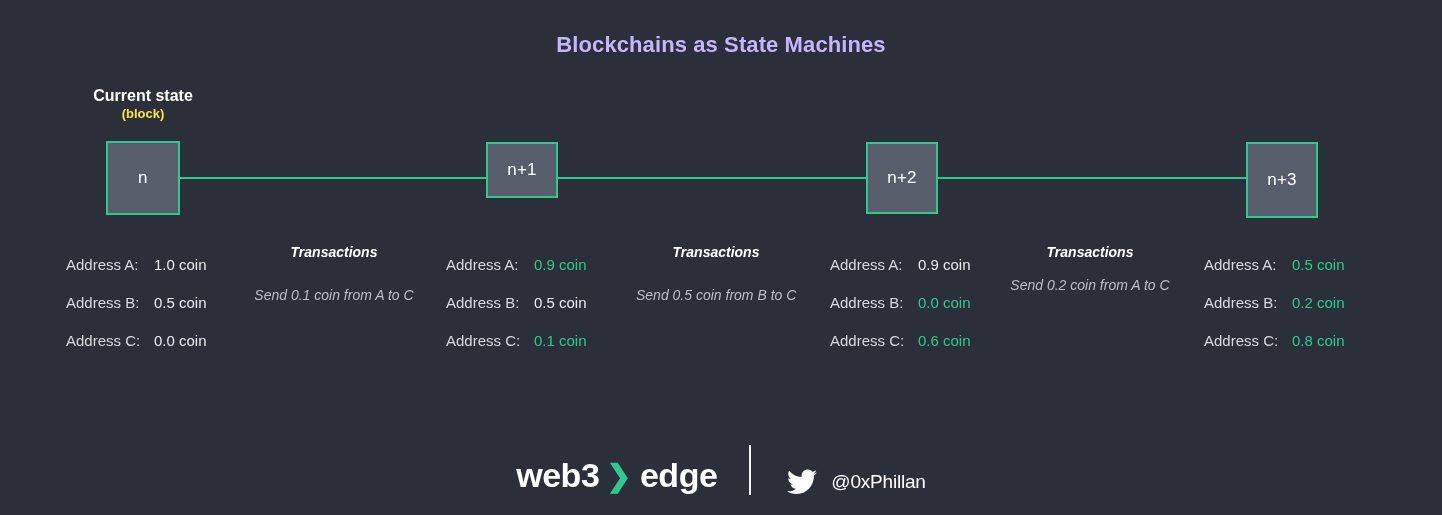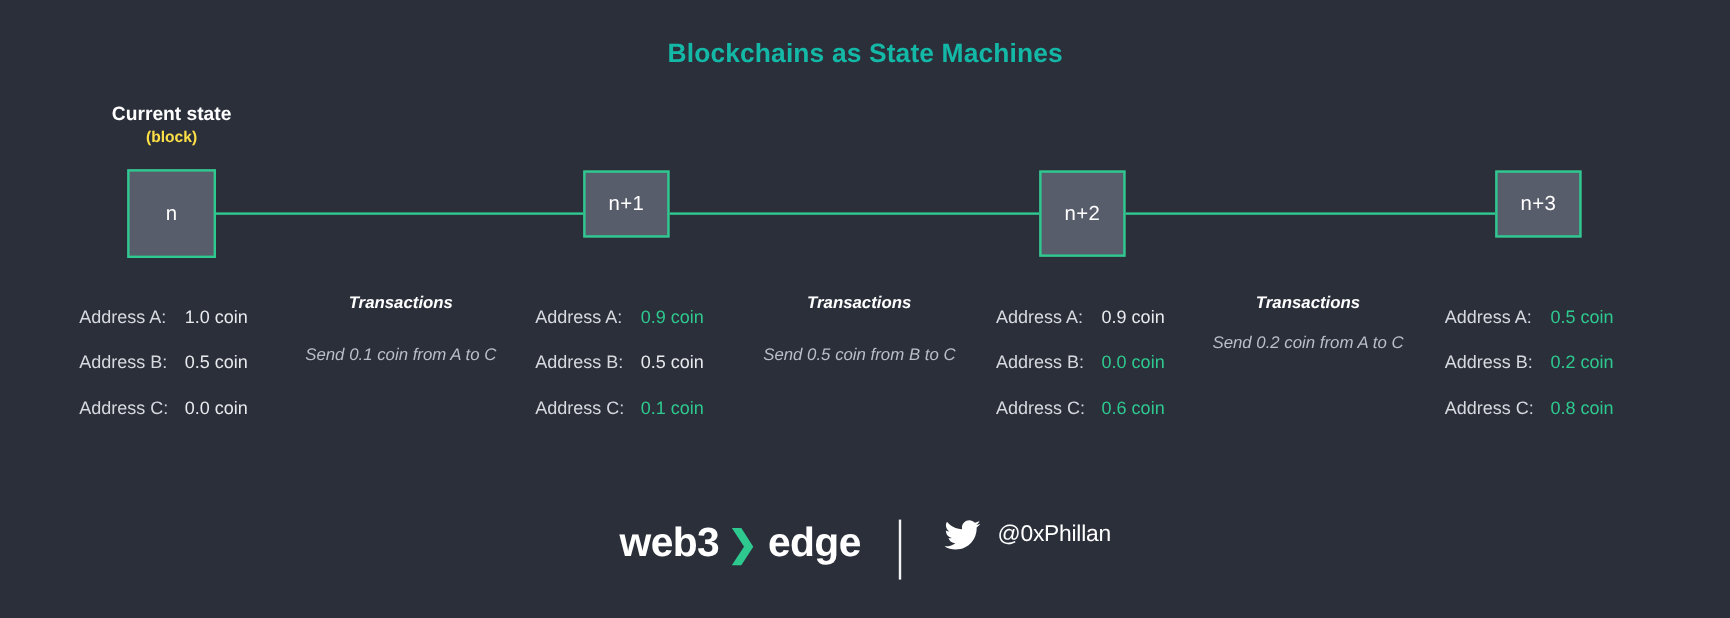--- a/index.html
+++ b/index.html
@@ -19,21 +19,21 @@
 
   
   .title {
     position: absolute;
     left: 0;
     top: 32px;
     width: 1442px;
     text-align: center;
     font-size: 22px;
     font-weight: bold;
-    color: #14b8a6;
+    color: #c4b5fd;
     letter-spacing: 0.1px;
   }
 
   
   .current-state {
     position: absolute;
     left: 66px;
     top: 86px;
     width: 154px;
     text-align: center;
@@ -116,21 +116,21 @@
   }
 
   
   .footer {
     position: absolute;
     left: 0;
     top: 433px;
     width: 1442px;
     height: 62px;
     display: flex;
-    align-items: flex-start;
+    align-items: flex-end;
     justify-content: center;
   }
   .logo {
     display: flex;
     align-items: center;
     font-size: 34px;
     font-weight: bold;
     color: #ffffff;
     letter-spacing: -0.5px;
   }
@@ -175,21 +175,21 @@
 
 <div class="block" style="left:106px; top:141px; width:74px; height:74px;">
   <span>n</span>
 </div>
 <div class="block" style="left:486px; top:142px; width:72px; height:56px;">
   <span>n+1</span>
 </div>
 <div class="block" style="left:866px; top:142px; width:72px; height:72px;">
   <span>n+2</span>
 </div>
-<div class="block" style="left:1246px; top:142px; width:72px; height:56px;">
+<div class="block" style="left:1246px; top:142px; width:72px; height:76px;">
   <span>n+3</span>
 </div>
 
 <div class="state-col" style="left:66px;">
   <div class="addr-row">
     <span class="addr-label">Address A:</span>
     <span class="addr-val">1.0 coin</span>
   </div>
   <div class="addr-row">
     <span class="addr-label">Address B:</span>

